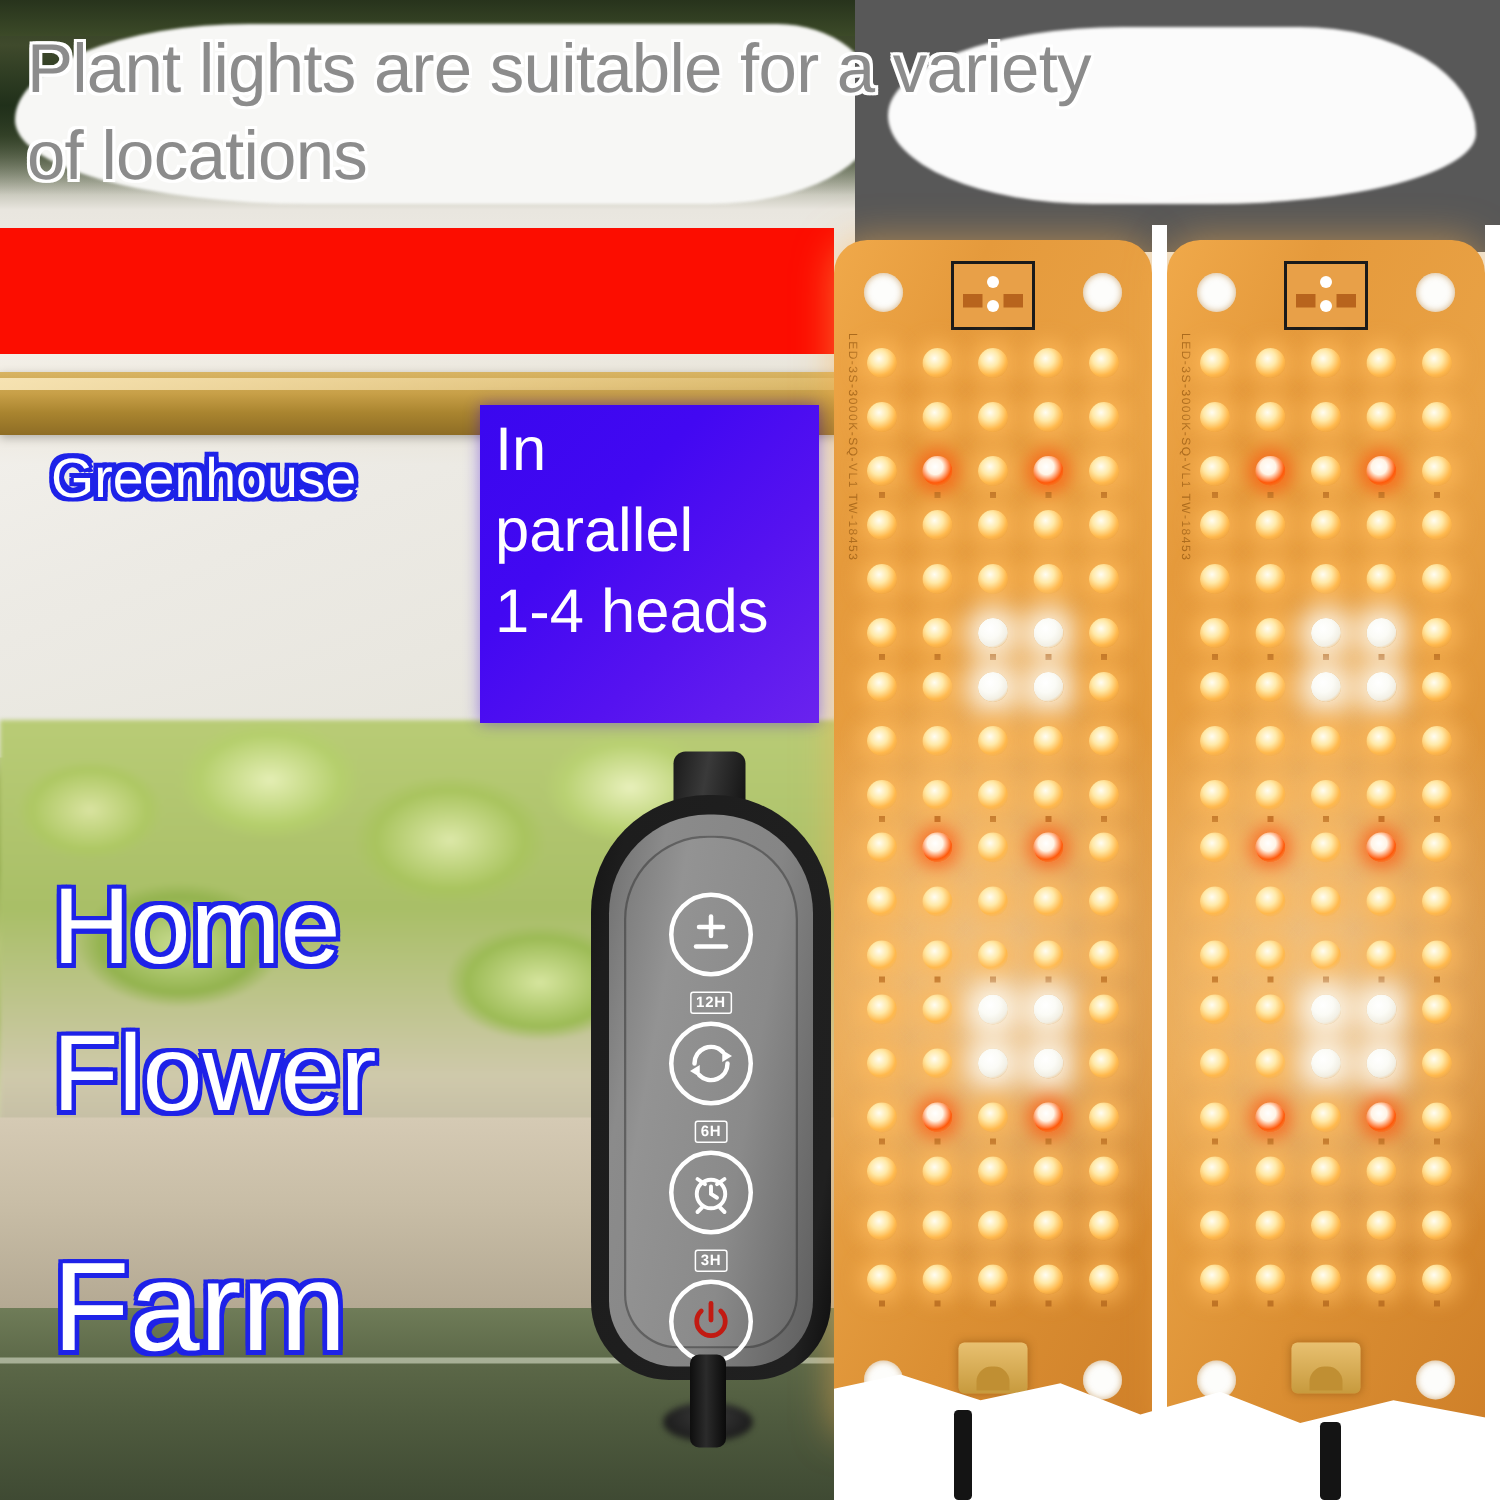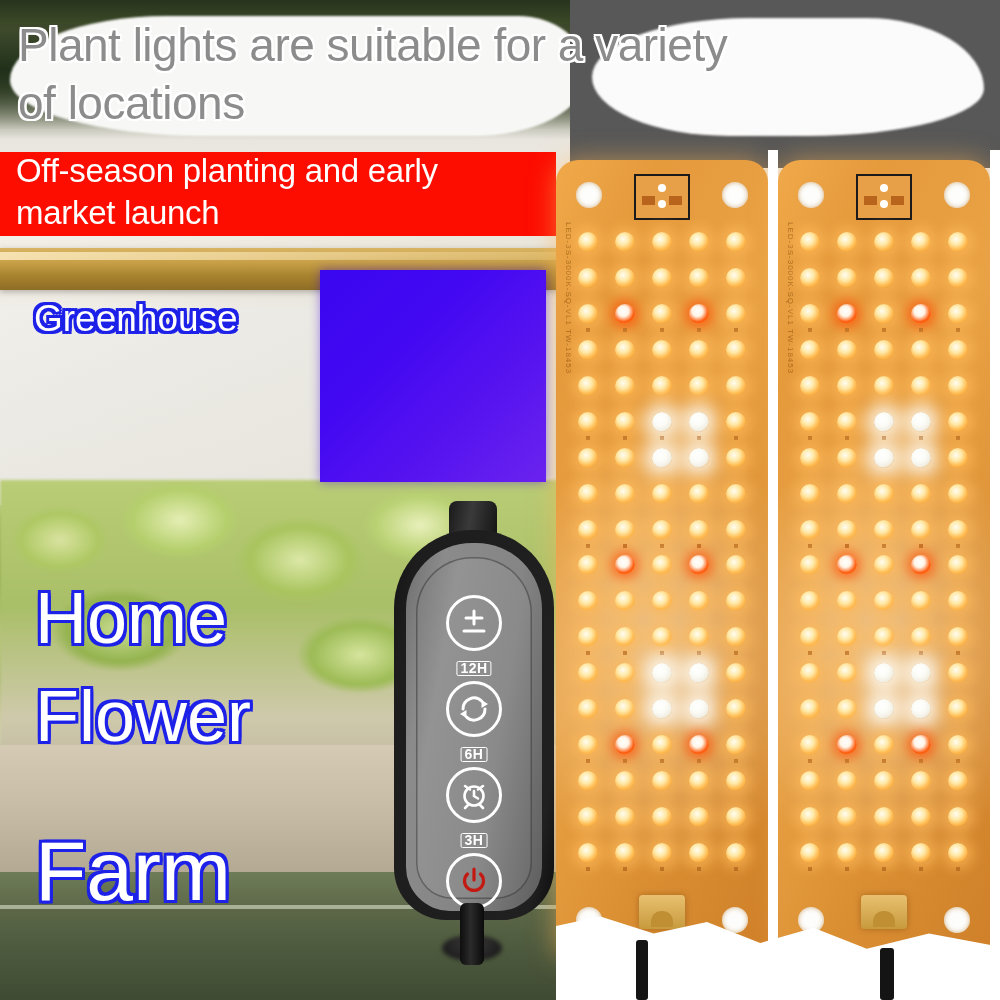--- a/index.html
+++ b/index.html
@@ -143,21 +143,21 @@
   .ctrl-cable{position:absolute;left:80px;top:408px;width:24px;height:62px;
     background:linear-gradient(90deg,#0e0e0e,#2b2b2b 45%,#0a0a0a);border-radius:6px;}
   .ctrl-foot{position:absolute;left:62px;top:440px;width:60px;height:26px;
     background:radial-gradient(ellipse at 50% 35%,#3a3a3a,#111);border-radius:50%;filter:blur(2px);}
 
   .btn{position:absolute;left:50%;transform:translateX(-50%);
     border:3px solid #fff;border-radius:50%;box-sizing:border-box;
     display:flex;align-items:center;justify-content:center;}
   .btn-b{width:56px;height:56px;}
   .tag{position:absolute;left:50%;transform:translateX(-50%);
-    color:#fff;font-size:14px;font-weight:700;letter-spacing:.5px;
+    color:#fff;font-size:10px;font-weight:700;letter-spacing:.5px;
     border:1.5px solid #fff;border-radius:2px;padding:0 3px;line-height:13px;}
   .glyph{color:#fff;}
   .glyph svg{display:block;}
   .glyph.power svg{stroke:#c21a12;}
 
   
   .white-wedge-bottom{position:absolute;left:556px;top:905px;width:444px;height:95px;background:#fff;
     clip-path:polygon(0 22%,10% 12%,22% 30%,34% 18%,46% 40%,58% 24%,70% 46%,84% 30%,100% 44%,100% 100%,0 100%);}
   .white-right-strip{position:absolute;left:990px;top:150px;width:10px;height:810px;background:#fff;}
   .panel-gap{position:absolute;left:768px;top:150px;width:10px;height:800px;background:#fff;}
@@ -177,22 +177,20 @@
   <div class="bg-floor-line"></div>
   <div class="bg-topleft-dark"></div>
   <div class="bg-topleft-white"></div>
   <div class="bg-topright"></div>
   <div class="bg-topright-white"></div>
 
   <div class="headline">Plant lights are suitable for a variety
 of locations</div>
 
   <div class="red-banner"></div>
-  <div class="red-banner-text">Off-season planting and early
-market launch</div>
 
   <div class="panel panel-left" id="panelLeft">
     <div class="panel-glow"></div>
     <div class="hole tl"></div>
     <div class="hole tr"></div>
     <div class="hole bl"></div>
     <div class="hole br"></div>
     <div class="connector">
       <div class="pad a"></div>
       <div class="pad b"></div>
@@ -460,20 +458,23 @@
     </div>
 
   <div class="panel-gap"></div>
   <div class="white-right-strip"></div>
   <div class="white-wedge-bottom"></div>
 
   <div class="cable" style="left:880px;top:948px;width:14px;height:52px;"></div>
   <div class="cable" style="left:636px;top:940px;width:12px;height:60px;"></div>
 
   <div class="blue-box"></div>
+  <div class="blue-text">In
+parallel
+1-4 heads</div>
 
   <div class="lbl outline lbl-greenhouse">Greenhouse</div>
   <div class="lbl outline lbl-flower">Flower</div>
   <div class="lbl outline lbl-home">Home</div>
   <div class="lbl outline lbl-farm">Farm</div>
 
   <div class="ctrl-wrap">
     <div class="ctrl-cap"></div>
     <div class="ctrl-shell"></div>
     <div class="ctrl-face"></div>

